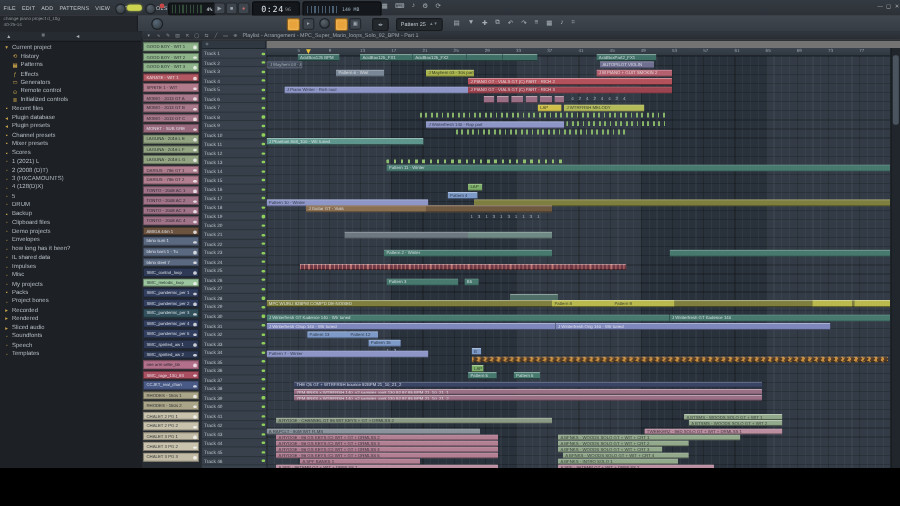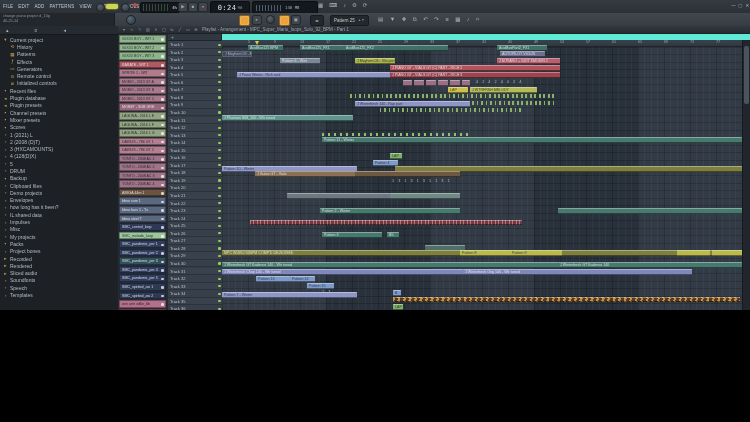--- a/index.html
+++ b/index.html
@@ -1,17 +1,17 @@
 <!DOCTYPE html>
 <html><head>
 <meta charset="utf-8">
 <style>
   html,body{margin:0;padding:0;background:#000;}
-  #screen{position:relative;width:750px;height:310px;overflow:hidden;
-    font-family:"Liberation Sans",sans-serif;background:#5eead4;
+  #screen{position:relative;width:750px;height:390px;overflow:hidden;
+    font-family:"Liberation Sans",sans-serif;background:#737373;
     -webkit-font-smoothing:antialiased;}
   .abs{position:absolute;}
   
   #row1{left:0;top:0;width:750px;height:13px;background:linear-gradient(#343a41,#2b3137);border-bottom:1px solid #22272c;}
   #menu{left:3px;top:0;height:13px;display:flex;align-items:center;gap:5px;}
   .menu-item{font-size:4.5px;color:#c3c9cf;letter-spacing:.2px;}
   .knob{width:7px;height:7px;border-radius:50%;background:radial-gradient(circle at 35% 30%,#5a636c,#2c3238);border:1px solid #1d2226;}
   .led-pill{width:12px;height:5px;border-radius:2px;background:#cdd64e;box-shadow:0 0 2px #cdd64e;}
   .tbtn{width:8px;height:8px;border-radius:2px;background:#3e454d;border:1px solid #24292e;color:#9aa3ab;font-size:4.5px;line-height:7px;text-align:center;}
   .lcd{background:#14171b;border:1px solid #0c0e11;border-radius:2px;color:#dfe6ec;font-family:"DejaVu Sans Mono",monospace;}

